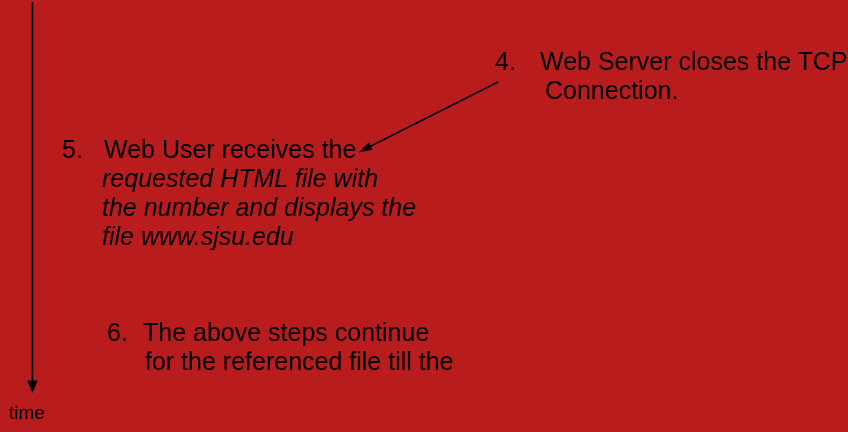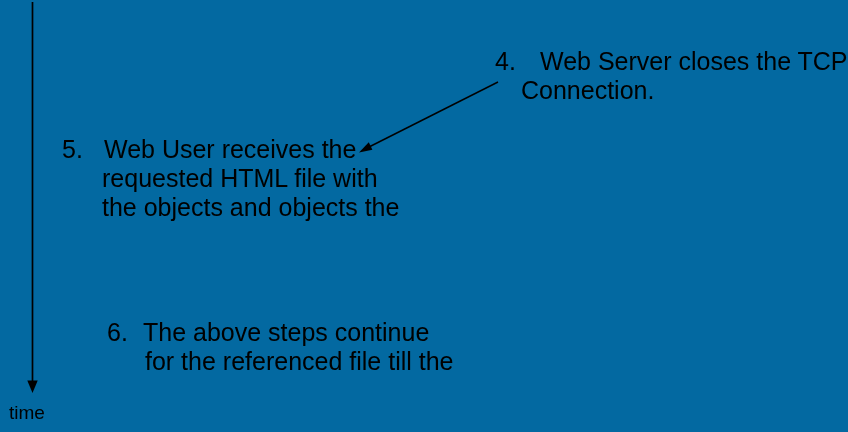--- a/index.html
+++ b/index.html
@@ -4,21 +4,21 @@
 <style>
   html, body {
     margin: 0;
     padding: 0;
     background: #ffffff;
   }
   .canvas {
     position: relative;
     width: 848px;
     height: 432px;
-    background: #0369a1;
+    background: #b91c1c;
     overflow: hidden;
     font-family: "Liberation Sans", sans-serif;
     color: #000000;
   }
   .lines-layer {
     position: absolute;
     left: 0;
     top: 0;
     width: 848px;
     height: 432px;
@@ -30,24 +30,24 @@
     line-height: 29px;
     white-space: nowrap;
     color: #000000;
   }
   .step .num {
     display: inline-block;
     vertical-align: top;
   }
   .step-4 { left: 495px; top: 47px; }
   .step-4 .num { width: 45px; }
-  .step-4 .cont { margin-left: 26px; }
+  .step-4 .cont { margin-left: 50px; }
   .step-5 { left: 62px; top: 135px; }
   .step-5 .num { width: 42px; }
-  .step-5 .cont { margin-left: 40px; }
+  .step-5 .cont { margin-left: 40px; font-style: italic; }
   .step-6 { left: 72px; top: 318px; margin-left: 35px; }
   .step-6 .num { width: 36px; }
   .step-6 .cont { margin-left: 38px; }
   .time-label {
     position: absolute;
     left: 9px;
     top: 398px;
     font-size: 19px;
     line-height: 29px;
     color: #000000;
@@ -72,21 +72,22 @@
   </svg>
 
   <div class="step step-4">
     <div><span class="num">4.</span><span>Web Server closes the TCP</span></div>
     <div class="cont">Connection.</div>
   </div>
 
   <div class="step step-5">
     <div><span class="num">5.</span><span>Web User receives the</span></div>
     <div class="cont">requested HTML file with</div>
-    <div class="cont">the objects and objects the</div>
+    <div class="cont">the number and displays the</div>
+    <div class="cont">file www.sjsu.edu</div>
   </div>
 
   <div class="step step-6">
     <div><span class="num">6.</span><span>The above steps continue</span></div>
     <div class="cont">for the referenced file till the</div>
   </div>
 
   <div class="time-label">time</div>
 
 </div>

